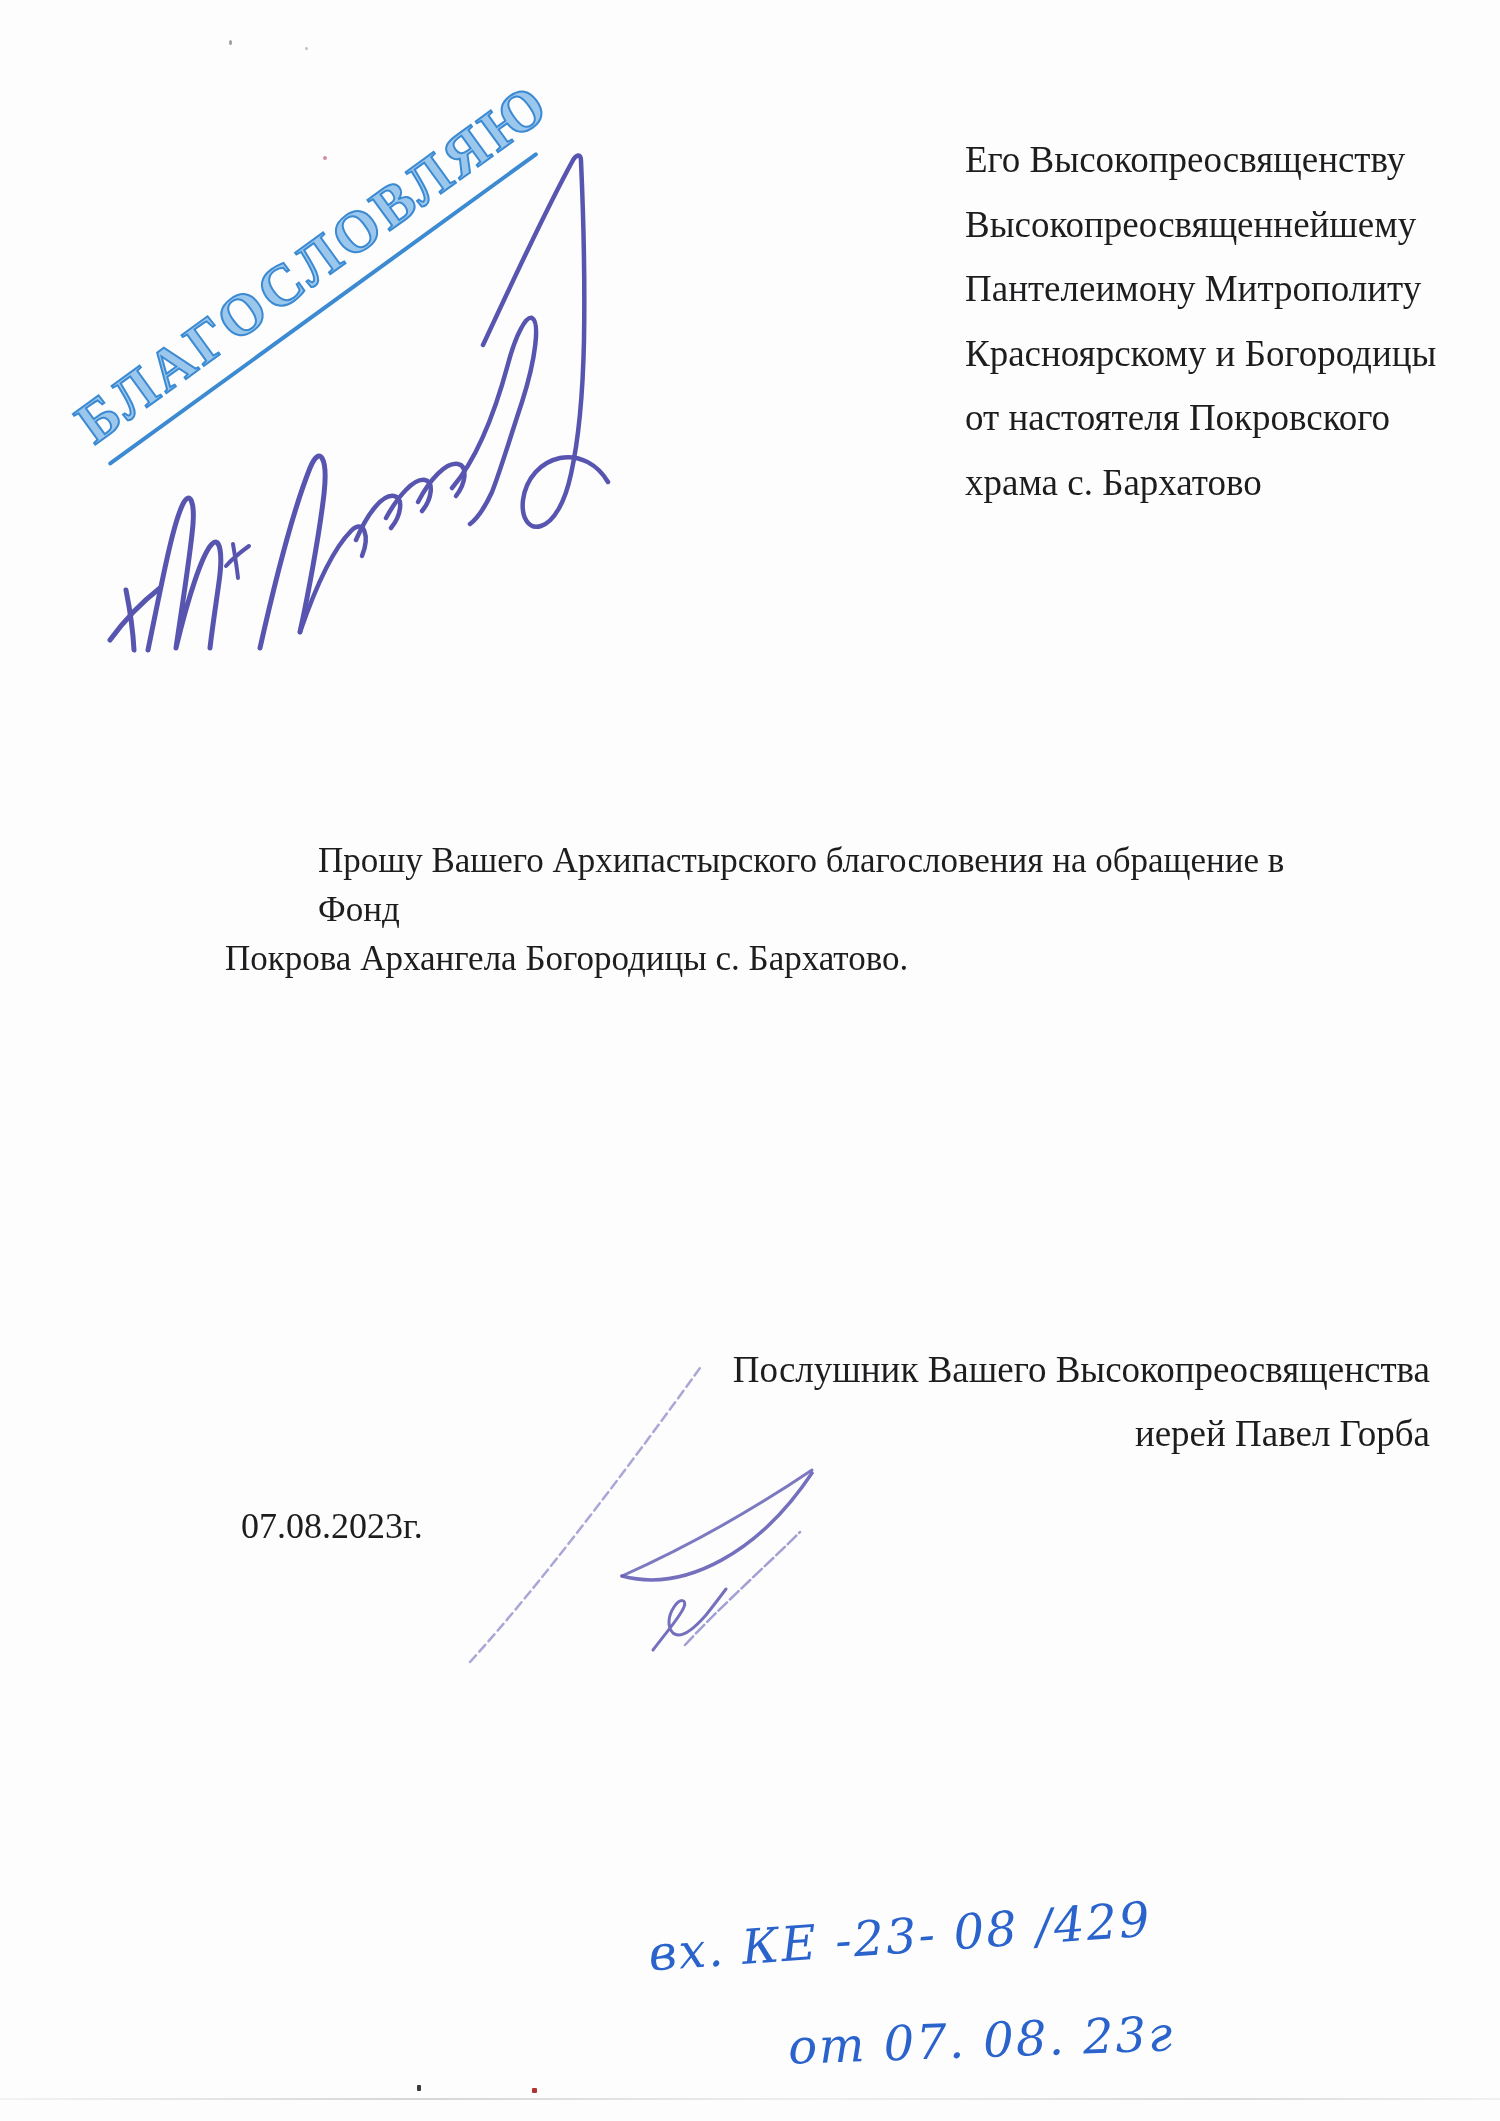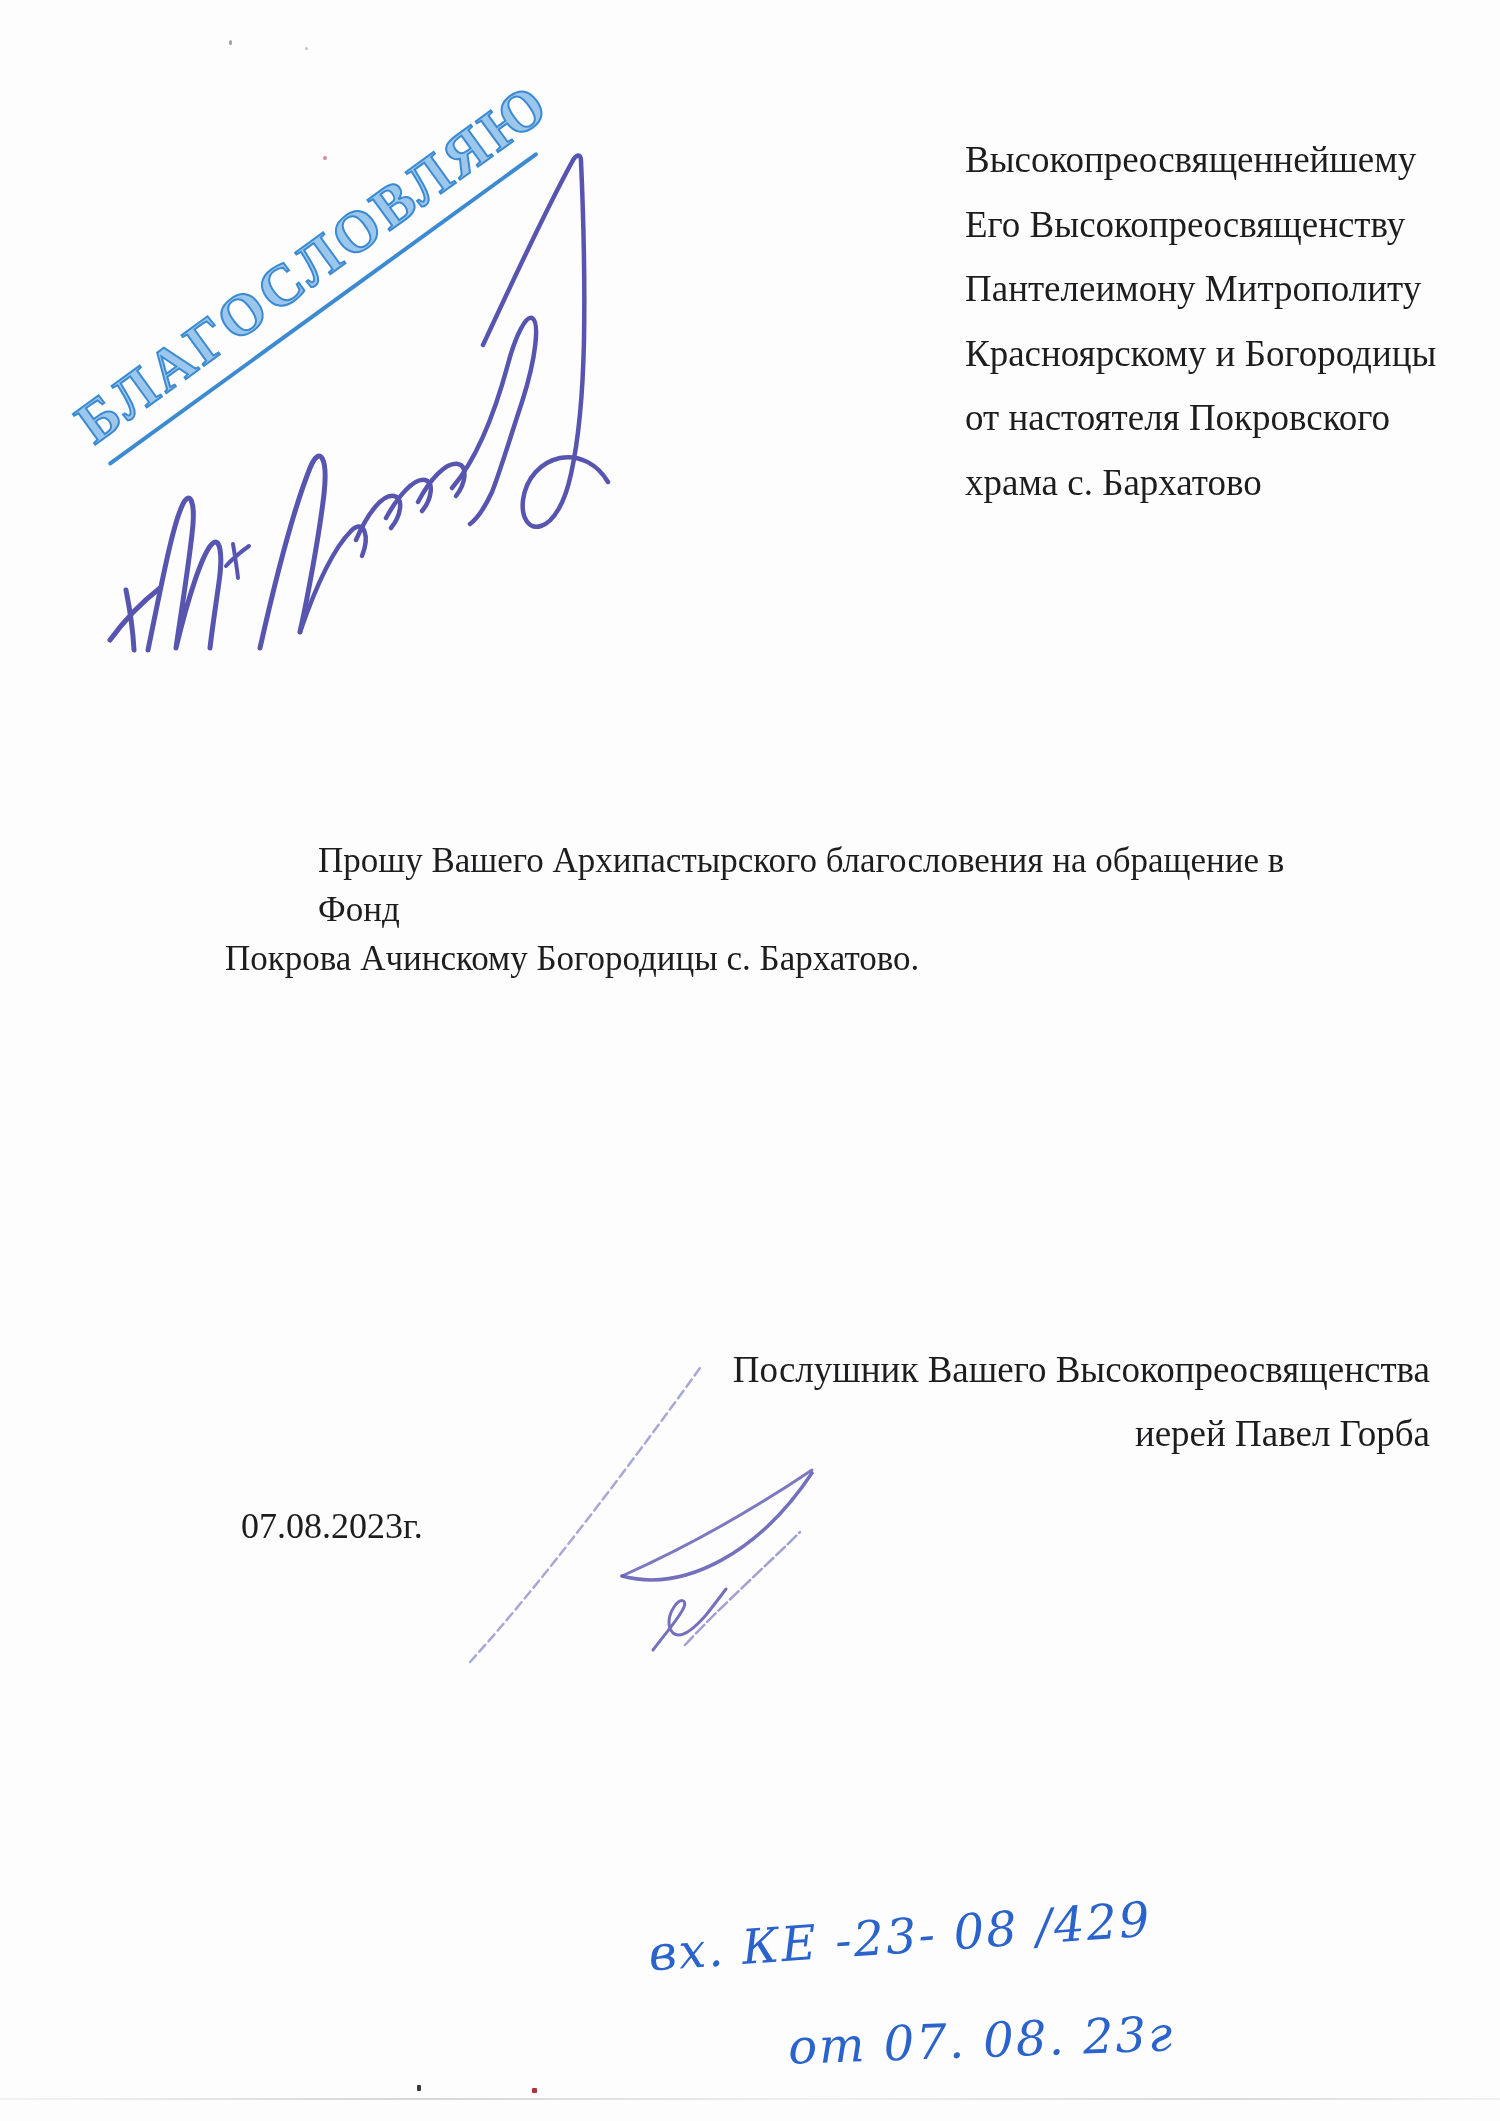--- a/index.html
+++ b/index.html
@@ -99,32 +99,32 @@
       <path d="M 230,512 C 248,460 266,426 281,411 C 294,398 300,416 292,436" stroke-width="4.5"></path>
       <path d="M 286,420 C 298,392 313,374 324,376 C 334,378 331,396 321,408" stroke-width="4.5"></path>
       <path d="M 316,398 C 328,376 344,358 355,360 C 364,362 362,379 352,391" stroke-width="4.5"></path>
       <path d="M 348,382 C 360,359 376,342 388,344 C 398,346 396,363 386,376" stroke-width="4.5"></path>
       <path d="M 382,368 C 406,340 424,296 438,244 C 446,214 456,196 462,198 C 470,202 466,238 452,282 C 440,318 430,352 422,372 C 416,385 408,398 400,404" stroke-width="4.5"></path>
       <path d="M 413,225 C 444,158 478,86 502,42 C 506,34 511,33 511,41 C 513,86 515,160 514,220 C 513,268 509,318 501,354 C 495,382 484,402 471,406 C 459,410 451,398 453,380 C 456,358 471,342 490,338 C 510,334 528,345 538,362" stroke-width="4.5"></path>
     </g>
   </svg>
 
   <div class="addressee">
+    <div>Его Высокопреосвященству</div>
     <div>Высокопреосвященнейшему</div>
-    <div>Его Высокопреосвященству</div>
     <div>Пантелеимону Митрополиту</div>
     <div>Красноярскому и Богородицы</div>
     <div>от настоятеля Покровского</div>
     <div>храма с. Бархатово</div>
   </div>
 
 
   <div class="body-text">
     <div class="line indent">Прошу Вашего Архипастырского благословения на обращение в Фонд</div>
-    <div class="line">Покрова Ачинскому Богородицы с. Бархатово.</div>
+    <div class="line">Покрова Архангела Богородицы с. Бархатово.</div>
   </div>
 
   <div class="closing">
     <div>Послушник Вашего Высокопреосвященства</div>
     <div>иерей Павел Горба</div>
   </div>
 
   <div class="date">07.08.2023г.</div>
 
   <svg class="sig" style="left:430px;top:1355px;" width="400" height="330" viewBox="0 0 400 330">

